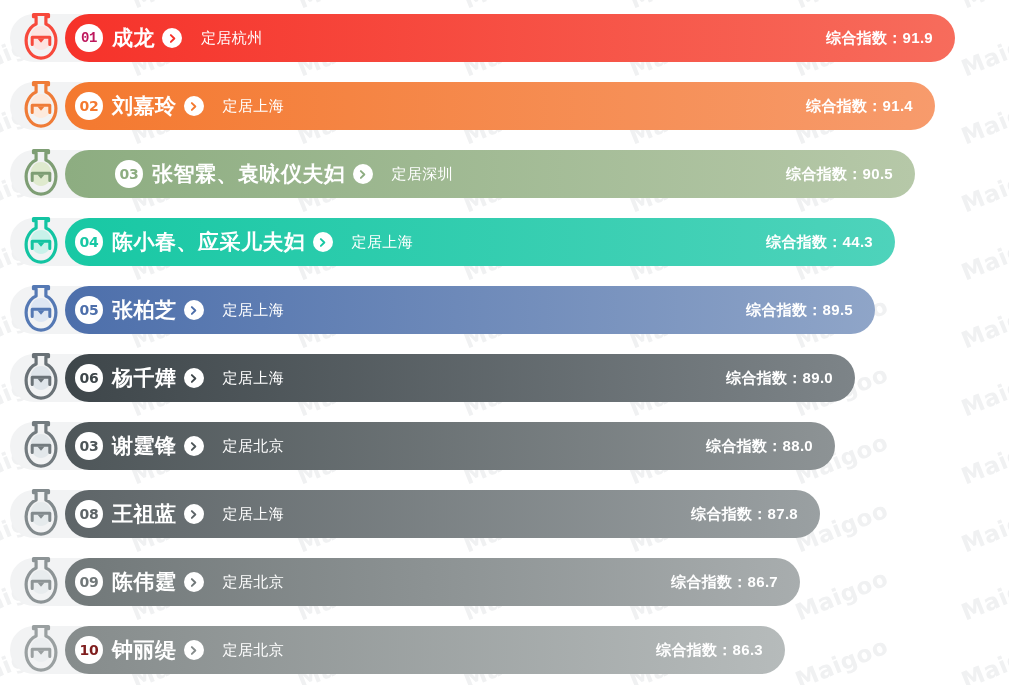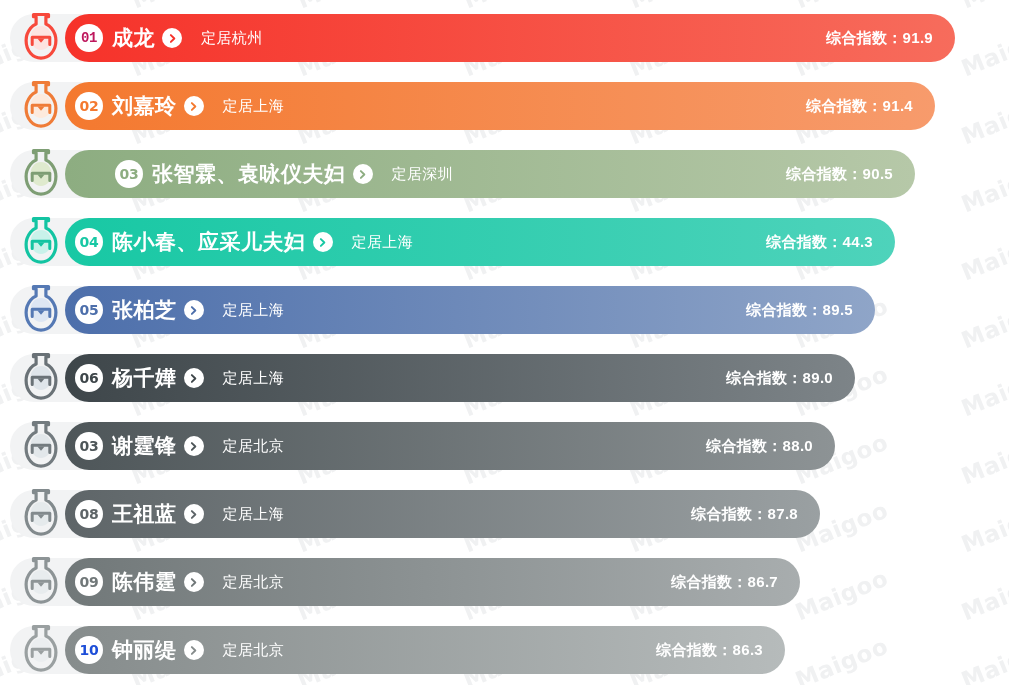--- a/index.html
+++ b/index.html
@@ -413,21 +413,21 @@
     </div>
     <div class="rank-row">
       <div class="row-plate" style="width: 120px;"></div>
       <span class="flask-icon"><svg viewBox="0 0 44 54" width="44" height="54" aria-hidden="true">
           <path d="M14.5 3.5 h15 v2.2 h-2.6 v7.4 a12.6 12.6 0 0 1 5.6 4.2 c2.9 3.7 4.4 7.2 4.4 12.2 c0 10.4 -6.9 17.6 -14.9 17.6 c-8 0 -14.9 -7.2 -14.9 -17.6 c0 -5 1.5 -8.5 4.4 -12.2 a12.6 12.6 0 0 1 5.6 -4.2 v-7.4 h-2.6 z" fill="none" stroke="#9aa0a1" stroke-width="3.2" stroke-linejoin="round"></path>
           <path d="M11.6 26.5 c0 -6.6 4.6 -11.4 10.4 -11.4 c5.8 0 10.4 4.8 10.4 11.4 c0 7.4 -4.6 12.4 -10.4 12.4 c-5.8 0 -10.4 -5 -10.4 -12.4 z" fill="#ebeef0"></path>
           <path d="M13.2 33.6 v-7.4 h17.6 v7.4" fill="none" stroke="#9aa0a1" stroke-width="3" stroke-linejoin="round" stroke-linecap="round"></path>
           <path d="M18.4 27.4 l3.6 4.4 l3.6 -4.4 z" fill="#9aa0a1"></path>
         </svg></span>
       <div class="rank-bar" style="width: 720px; background: linear-gradient(to right, rgb(134, 140, 140) 0%, rgb(182, 187, 187) 100%);">
-        <div class="rank-badge" style="color: #1d4ed8;">10</div>
+        <div class="rank-badge" style="color: #7f1d1d;">10</div>
         <div class="rank-name">钟丽缇</div>
         <div class="arrow-circle">
           <svg viewBox="0 0 12 12" width="11" height="11" aria-hidden="true">
             <path d="M4.2 2.3 L8 6 L4.2 9.7" fill="none" stroke="#868c8c" stroke-width="2.1" stroke-linecap="round" stroke-linejoin="round"></path>
           </svg>
         </div>
         <div class="rank-city">定居北京</div>
         <div class="rank-score">综合指数：86.3</div>
       </div>
     </div>

